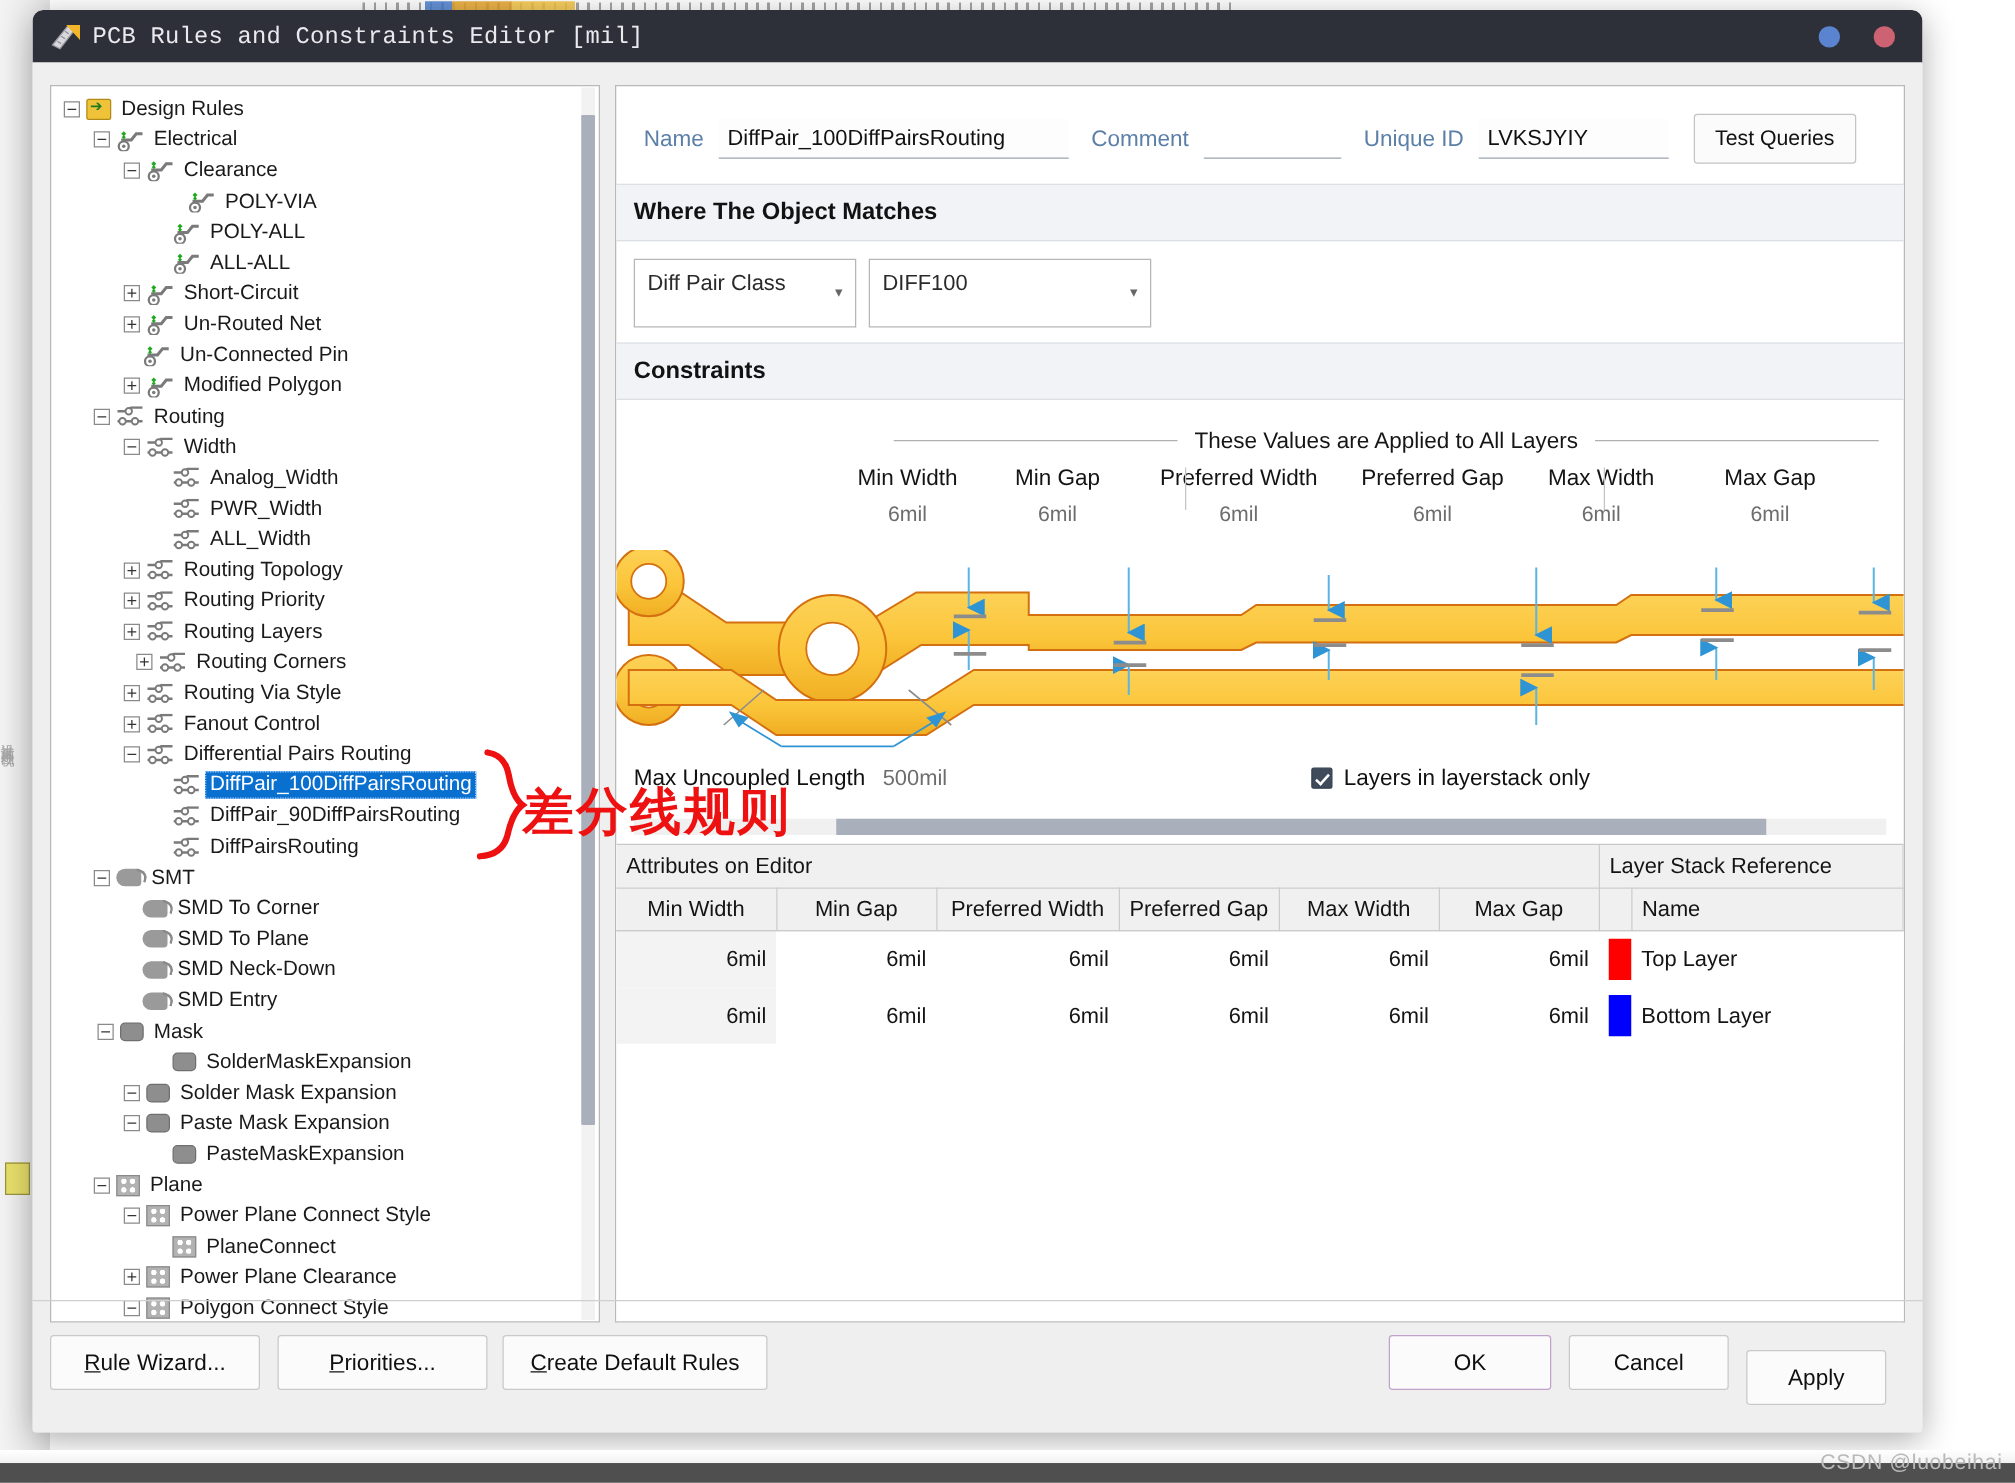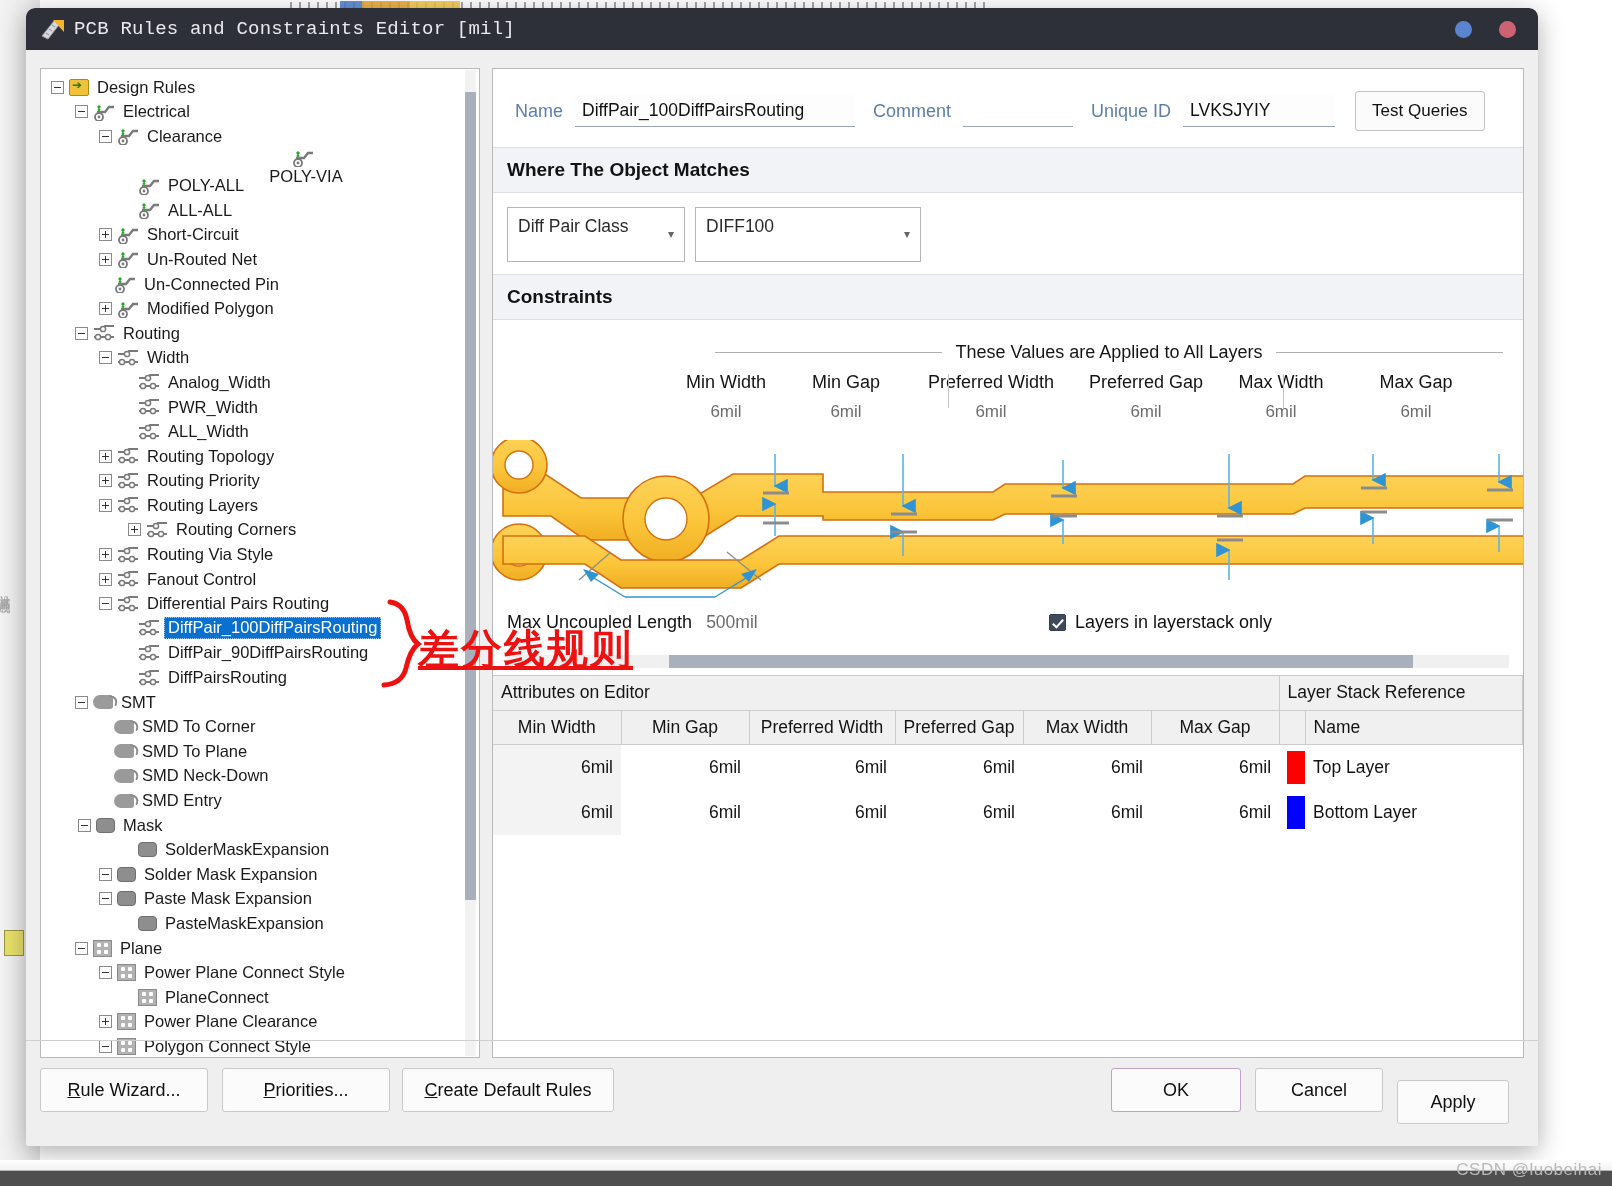--- a/index.html
+++ b/index.html
@@ -270,21 +270,20 @@
   #btn-cancel  { left: 1229px; width: 128px; }
   #btn-apply   { left: 1371px; width: 112px; margin-top: 12px; }
 
   
   #annot { position: absolute; left: 0; top: 0; width: 1612px; height: 1186px; pointer-events: none; }
   #annot-text {
     position: absolute; left: 418px; top: 622px;
     font-size: 41px; color: #ee1111; font-weight: bold;
     font-family: "DejaVu Sans", sans-serif; letter-spacing: 2px;
     pointer-events: none;
-    text-decoration: underline;
   }
 
   
   #watermark {
     position: absolute; right: 10px; bottom: 6px;
     font-size: 17px; color: #b9b9b9; letter-spacing: .5px;
   }
   #bottom-dark {
     position: absolute; left: 0; right: 0; bottom: 0; height: 26px;
     background: linear-gradient(180deg,#ffffff 0%, #f2f2f2 40%, #575757 41%, #4a4a4a 100%);
@@ -350,21 +349,21 @@
             <span class="expander"></span>
             <span class="ic ic-elec"><svg width="22" height="18" viewBox="0 0 22 18">
                 <path d="M4,9 L12,9 L16,4 L21,4" fill="none" stroke="#7a7a7a" stroke-width="2.4"></path>
                 <circle cx="6" cy="14" r="4" fill="none" stroke="#7a7a7a" stroke-width="1.8"></circle>
                 <circle cx="6" cy="14" r="1.4" fill="#7a7a7a"></circle>
                 <path d="M6,2 l2,2 l-2,2 l-2,-2 z" fill="#1faa1f"></path>
                 <path d="M6,5 l1.6,1.7 l-1.6,1.7 l-1.6,-1.7 z" fill="#1faa1f"></path>
               </svg></span>
             <span class="lbl">Clearance</span>
           </div>
-          <div class="tnode" style="padding-left: 94px; flex-direction: column;">
+          <div class="tnode" style="padding-left: 94px;">
             <span class="nubs"></span>
             <span class="ic ic-elec"><svg width="22" height="18" viewBox="0 0 22 18">
                 <path d="M4,9 L12,9 L16,4 L21,4" fill="none" stroke="#7a7a7a" stroke-width="2.4"></path>
                 <circle cx="6" cy="14" r="4" fill="none" stroke="#7a7a7a" stroke-width="1.8"></circle>
                 <circle cx="6" cy="14" r="1.4" fill="#7a7a7a"></circle>
                 <path d="M6,2 l2,2 l-2,2 l-2,-2 z" fill="#1faa1f"></path>
                 <path d="M6,5 l1.6,1.7 l-1.6,1.7 l-1.6,-1.7 z" fill="#1faa1f"></path>
               </svg></span>
             <span class="lbl">POLY-VIA</span>
           </div>
@@ -515,21 +514,21 @@
             <span class="expander plus"></span>
             <span class="ic ic-rout"><svg width="22" height="16" viewBox="0 0 22 16">
                 <path d="M1,4 L9,4 L12,1 L21,1" fill="none" stroke="#7a7a7a" stroke-width="2"></path>
                 <path d="M1,12 L21,12" fill="none" stroke="#7a7a7a" stroke-width="2"></path>
                 <circle cx="10" cy="4" r="2.6" fill="#fff" stroke="#7a7a7a" stroke-width="1.5"></circle>
                 <circle cx="5" cy="12" r="2.6" fill="#fff" stroke="#7a7a7a" stroke-width="1.5"></circle>
                 <circle cx="15" cy="12" r="2.6" fill="#fff" stroke="#7a7a7a" stroke-width="1.5"></circle>
               </svg></span>
             <span class="lbl">Routing Layers</span>
           </div>
-          <div class="tnode" style="padding-left: 87px;">
+          <div class="tnode" style="padding-left: 68px;">
             <span class="expander plus"></span>
             <span class="ic ic-rout"><svg width="22" height="16" viewBox="0 0 22 16">
                 <path d="M1,4 L9,4 L12,1 L21,1" fill="none" stroke="#7a7a7a" stroke-width="2"></path>
                 <path d="M1,12 L21,12" fill="none" stroke="#7a7a7a" stroke-width="2"></path>
                 <circle cx="10" cy="4" r="2.6" fill="#fff" stroke="#7a7a7a" stroke-width="1.5"></circle>
                 <circle cx="5" cy="12" r="2.6" fill="#fff" stroke="#7a7a7a" stroke-width="1.5"></circle>
                 <circle cx="15" cy="12" r="2.6" fill="#fff" stroke="#7a7a7a" stroke-width="1.5"></circle>
               </svg></span>
             <span class="lbl">Routing Corners</span>
           </div>

